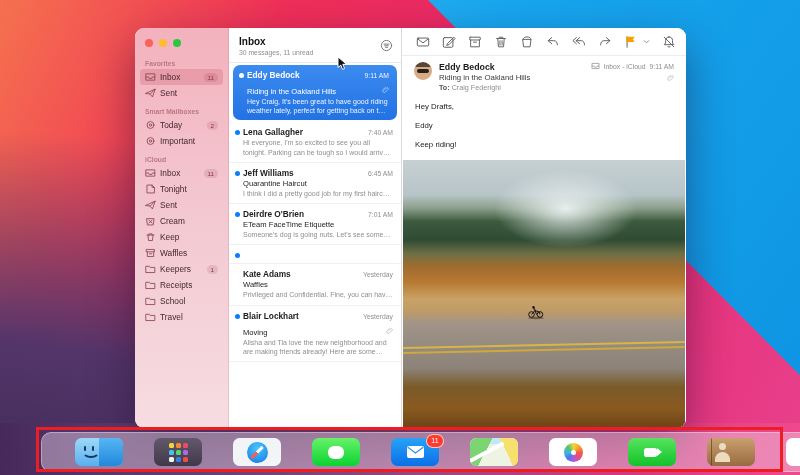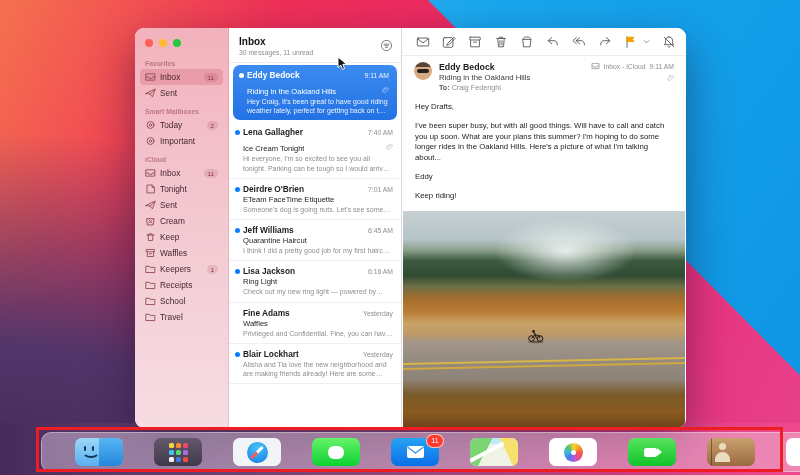--- a/index.html
+++ b/index.html
@@ -371,95 +371,85 @@
           </div>
           <div class="msg-row">
             <div class="dot-col">
               <span class="dot"></span>
             </div>
             <div class="msg-main">
               <div class="msg-line1">
                 <span class="msg-sender">Lena Gallagher</span>
                 <span class="msg-time">7:40 AM</span>
               </div>
-              <div class="msg-line1">
-                <span class="msg-subject">Ice Cream Tonight</span>
+              <div class="msg-prev">Hi everyone, I'm so excited to see you all tonight. Parking can be tough so I would arrive early to give yourself some...</div>
+            </div>
+          </div>
+          <div class="msg-row">
+            <div class="dot-col">
+              <span class="dot"></span>
+            </div>
+            <div class="msg-main">
+              <div class="msg-line1">
+                <span class="msg-sender">Jeff Williams</span>
+                <span class="msg-time">6:45 AM</span>
+              </div>
+              <div class="msg-line1">
+                <span class="msg-subject">Quarantine Haircut</span>
+              </div>
+              <div class="msg-prev clamp1">I think I did a pretty good job for my first haircut! Never kn...</div>
+            </div>
+          </div>
+          <div class="msg-row">
+            <div class="dot-col">
+              <span class="dot"></span>
+            </div>
+            <div class="msg-main">
+              <div class="msg-line1">
+                <span class="msg-sender">Deirdre O'Brien</span>
+                <span class="msg-time">7:01 AM</span>
+              </div>
+              <div class="msg-line1">
+                <span class="msg-subject">ETeam FaceTime Etiquette</span>
+              </div>
+              <div class="msg-prev clamp1">Someone's dog is going nuts. Let's see some mute button...</div>
+            </div>
+          </div>
+          <div class="msg-row">
+            <div class="dot-col">
+              <span class="dot"></span>
+            </div>
+          </div>
+          <div class="msg-row">
+            <div class="dot-col"></div>
+            <div class="msg-main">
+              <div class="msg-line1">
+                <span class="msg-sender">Kate Adams</span>
+                <span class="msg-time">Yesterday</span>
+              </div>
+              <div class="msg-line1">
+                <span class="msg-subject">Waffles</span>
+              </div>
+              <div class="msg-prev clamp1">Privileged and Confidential. Fine, you can have a waffle m...</div>
+            </div>
+          </div>
+          <div class="msg-row">
+            <div class="dot-col">
+              <span class="dot"></span>
+            </div>
+            <div class="msg-main">
+              <div class="msg-line1">
+                <span class="msg-sender">Blair Lockhart</span>
+                <span class="msg-time">Yesterday</span>
+              </div>
+              <div class="msg-line1">
+                <span class="msg-subject">Moving</span>
                 <span class="msg-clip"><svg viewBox="0 0 14 16">
                     <path d="M4.5 8.5 9 4a2.1 2.1 0 0 1 3 3l-5 5a3.4 3.4 0 0 1-4.8-4.8L7.5 2"></path>
                   </svg></span>
-              </div>
-              <div class="msg-prev">Hi everyone, I'm so excited to see you all tonight. Parking can be tough so I would arrive early to give yourself some...</div>
-            </div>
-          </div>
-          <div class="msg-row">
-            <div class="dot-col">
-              <span class="dot"></span>
-            </div>
-            <div class="msg-main">
-              <div class="msg-line1">
-                <span class="msg-sender">Deirdre O'Brien</span>
-                <span class="msg-time">7:01 AM</span>
-              </div>
-              <div class="msg-line1">
-                <span class="msg-subject">ETeam FaceTime Etiquette</span>
-              </div>
-              <div class="msg-prev clamp1">Someone's dog is going nuts. Let's see some mute button...</div>
-            </div>
-          </div>
-          <div class="msg-row">
-            <div class="dot-col">
-              <span class="dot"></span>
-            </div>
-            <div class="msg-main">
-              <div class="msg-line1">
-                <span class="msg-sender">Jeff Williams</span>
-                <span class="msg-time">6:45 AM</span>
-              </div>
-              <div class="msg-line1">
-                <span class="msg-subject">Quarantine Haircut</span>
-              </div>
-              <div class="msg-prev clamp1">I think I did a pretty good job for my first haircut! Never kn...</div>
-            </div>
-          </div>
-          <div class="msg-row">
-            <div class="dot-col">
-              <span class="dot"></span>
-            </div>
-            <div class="msg-main">
-              <div class="msg-line1">
-                <span class="msg-sender">Lisa Jackson</span>
-                <span class="msg-time">6:16 AM</span>
-              </div>
-              <div class="msg-line1">
-                <span class="msg-subject">Ring Light</span>
-              </div>
-              <div class="msg-prev clamp1">Check out my new ring light — powered by 100% renewab...</div>
-            </div>
-          </div>
-          <div class="msg-row">
-            <div class="dot-col"></div>
-            <div class="msg-main">
-              <div class="msg-line1">
-                <span class="msg-sender">Fine Adams</span>
-                <span class="msg-time">Yesterday</span>
-              </div>
-              <div class="msg-line1">
-                <span class="msg-subject">Waffles</span>
-              </div>
-              <div class="msg-prev clamp1">Privileged and Confidential. Fine, you can have a waffle m...</div>
-            </div>
-          </div>
-          <div class="msg-row">
-            <div class="dot-col">
-              <span class="dot"></span>
-            </div>
-            <div class="msg-main">
-              <div class="msg-line1">
-                <span class="msg-sender">Blair Lockhart</span>
-                <span class="msg-time">Yesterday</span>
               </div>
               <div class="msg-prev">Alisha and Tia love the new neighborhood and are making friends already! Here are some pictures of them around th...</div>
             </div>
           </div>
         </div>
     </div>
 
     <div class="content">
       <div class="toolbar" id="toolbar">
           <span class="tb"><svg viewBox="0 0 16 16">
@@ -524,21 +514,20 @@
           </div>
           <span class="meta-clip">
             <svg viewBox="0 0 14 16">
                 <path d="M4.5 8.5 9 4a2.1 2.1 0 0 1 3 3l-5 5a3.4 3.4 0 0 1-4.8-4.8L7.5 2"></path>
               </svg>
           </span>
         </div>
       </div>
       <div class="body" id="body-paragraphs">
           <p>Hey Drafts,</p>
-          <p>I've been super busy, but with all good things. Will have to call and catch you up soon. What are your plans this summer? I'm hoping to do some longer rides in the Oakland Hills. Here's a picture of what I'm talking about...</p>
           <p>Eddy</p>
           <p>Keep riding!</p>
         </div>
       <div class="photo">
         <svg class="cyclist" viewBox="0 0 18 16">
           <ellipse cx="9" cy="14" rx="8" ry="1.2" fill="rgba(35,22,10,.45)"></ellipse>
           <circle cx="4.5" cy="10.5" r="2.8" fill="none" stroke="#17120e" stroke-width="1"></circle>
           <circle cx="13" cy="10.5" r="2.8" fill="none" stroke="#17120e" stroke-width="1"></circle>
           <path d="M4.5 10.5 8 6.5l4 1.5 1 2.5M8 6.5 9.5 10.5" stroke="#17120e" stroke-width="1" fill="none"></path>
           <path d="M8 6.5 6.8 4.2" stroke="#24344a" stroke-width="1.6" fill="none"></path>

